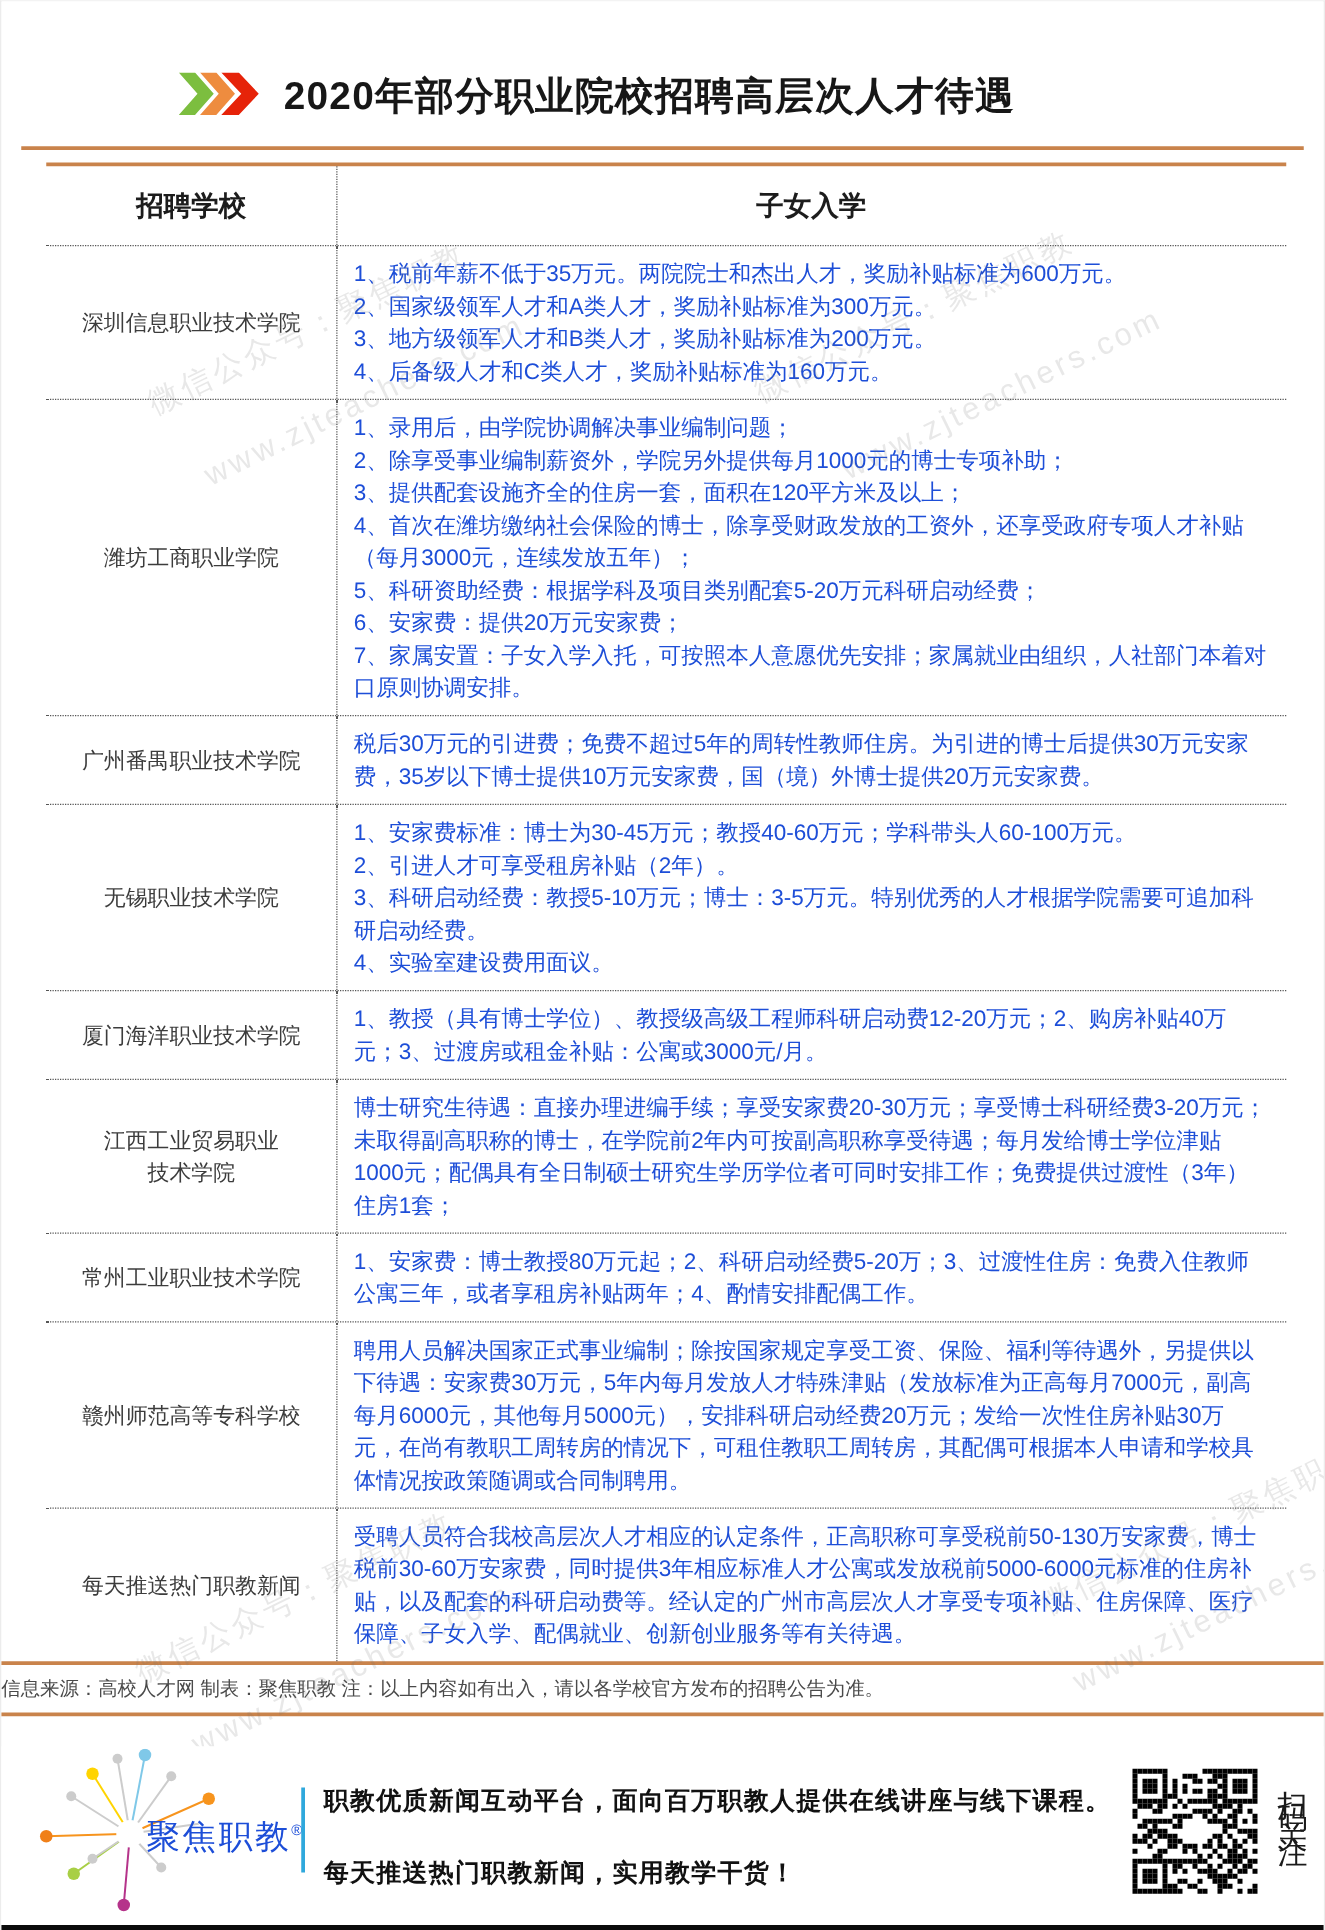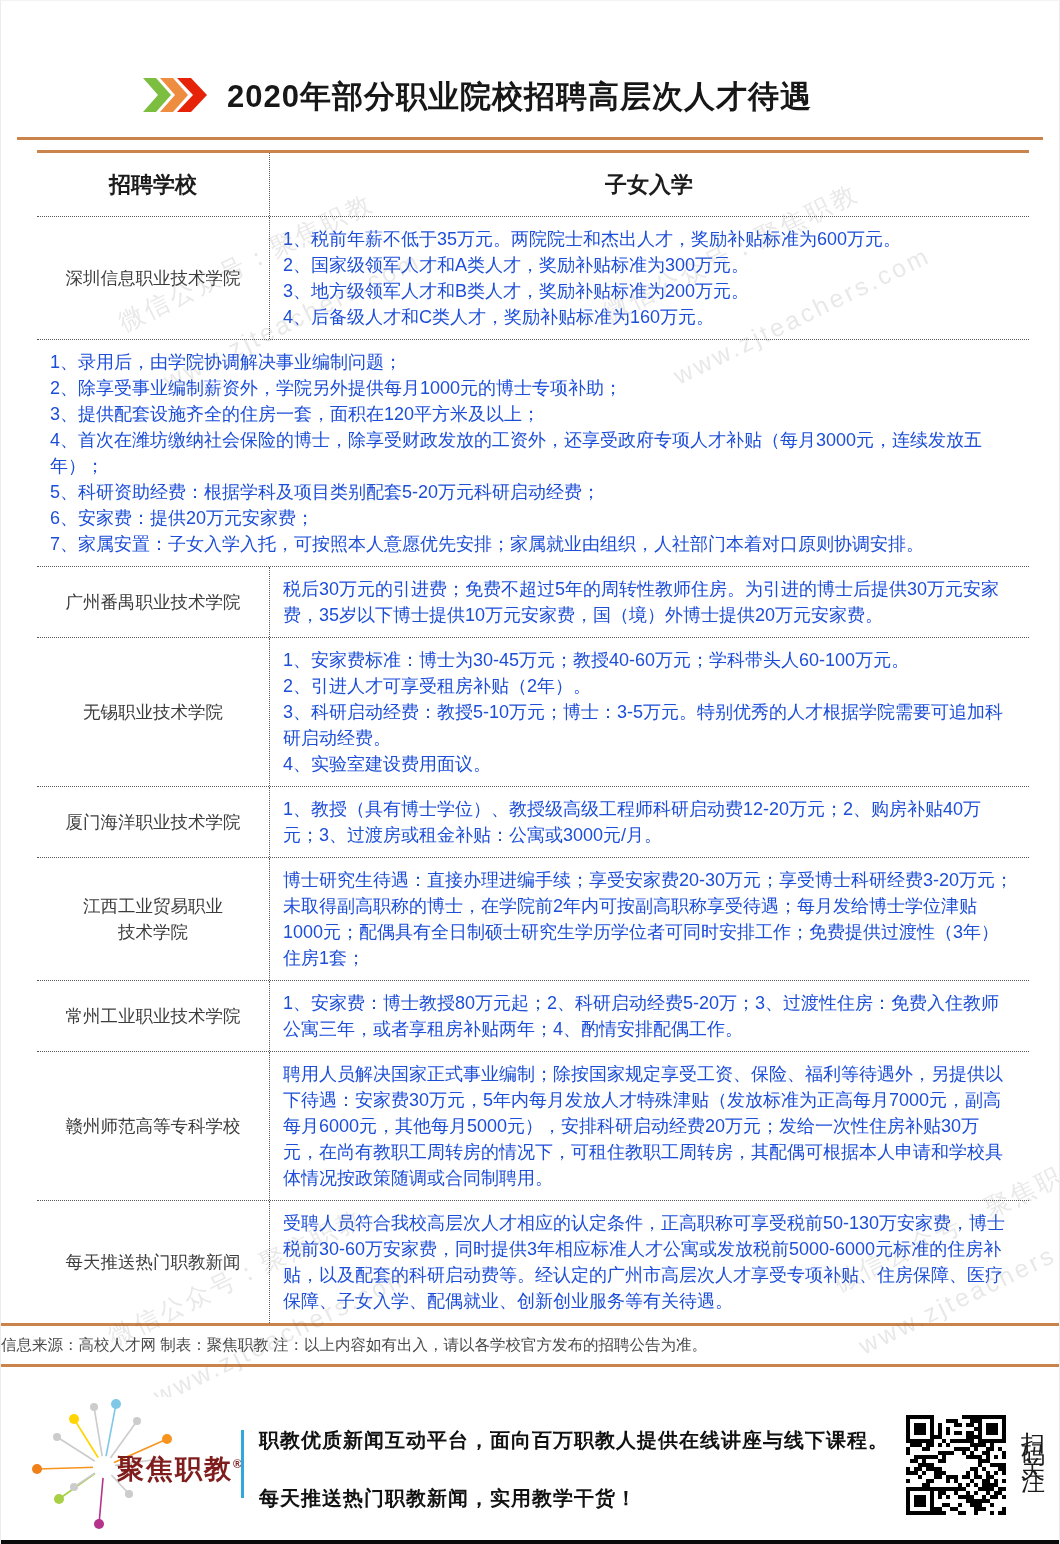--- a/index.html
+++ b/index.html
@@ -5,21 +5,21 @@
   * { margin:0; padding:0; box-sizing:border-box; }
   html,body { background:#ffffff; }
   body { font-family:"Liberation Sans","DejaVu Sans",sans-serif; }
   .page {
     position:relative; width:1060px; height:1544px; margin:0 auto;
     background:#ffffff; overflow:hidden;
     border-left:1px solid #ececec; border-right:1px solid #ececec; border-top:1px solid #f3f3f3;
   }
 
   
-  .hdr { display:flex; align-items:center; gap:18px; padding:44px 0 0 142px; height:108px;margin-top:20px; }
+  .hdr { display:flex; align-items:center; gap:18px; padding:44px 0 0 142px; height:108px; }
   .hdr-arrows { flex:0 0 auto; }
   .hdr-title { font-size:31px; font-weight:bold; color:#171717; letter-spacing:1px; }
 
   .rule { height:3px; background:#c9834b; }
   .rule-1 { margin:8px 16px 0 16px; }
   .rule-2 { margin:10px 30px 0 36px; }
 
   
   .tbl { margin:0 30px 0 36px; }
   .tr { display:flex; border-bottom:1px dotted #565656; }
@@ -39,21 +39,21 @@
   .th { font-size:22px; font-weight:bold; color:#1c1c1c; }
   .th.td-benefits { align-items:center; }
 
   
   .rule-end { margin-top:0; }
   .note { font-size:15.5px; color:#4a4a4a; padding:9px 0 8px 0; }
 
   
   .brand { position:absolute; left:0; right:0; bottom:4px; height:143px; background:#ffffff; }
   .logo-box { position:absolute; left:18px; top:2px; width:230px; height:140px; }
-  .logo-text { position:absolute; left:98px; top:52px; font-size:27px; font-weight:bold; color:#7f1d1d; letter-spacing:2px;text-align:right; }
+  .logo-text { position:absolute; left:98px; top:52px; font-size:27px; font-weight:normal; color:#1d4ed8; letter-spacing:2px;text-align:right; }
   .logo-reg { font-size:12px; vertical-align:super; }
   .blue-divider { position:absolute; left:240px; top:33px; width:3px; height:68px; background:#2FA8DC; }
   .taglines { position:absolute; left:258px; top:30px; display:flex; flex-direction:column; gap:31px; }
   .tagline { font-size:20px; font-weight:bold; color:#111111; letter-spacing:1px; }
   .qr { position:absolute; left:905px; top:18px; width:100px; height:100px;
         display:grid; grid-template-columns:repeat(25,1fr); grid-template-rows:repeat(25,1fr); background:#ffffff; }
   .qr .m { background:#000; }
   .qr-caption { position:absolute; left:1016px; top:16px; writing-mode:vertical-rl; text-orientation:upright;
         font-size:24px; color:#1a1a1a; letter-spacing:12px; height:120px; }
   .page-bottom-line { position:absolute; left:0; right:0; bottom:0; height:4px; background:#0b0b0b; }
@@ -97,20 +97,21 @@
     </div>
 
     <div class="tr">
       <div class="td-school">深圳信息职业技术学院</div>
       <div class="td-benefits">1、税前年薪不低于35万元。两院院士和杰出人才，奖励补贴标准为600万元。
 2、国家级领军人才和A类人才，奖励补贴标准为300万元。
 3、地方级领军人才和B类人才，奖励补贴标准为200万元。
 4、后备级人才和C类人才，奖励补贴标准为160万元。</div>
     </div>
     <div class="tr">
+      <div class="td-school">潍坊工商职业学院</div>
       <div class="td-benefits">1、录用后，由学院协调解决事业编制问题；
 2、除享受事业编制薪资外，学院另外提供每月1000元的博士专项补助；
 3、提供配套设施齐全的住房一套，面积在120平方米及以上；
 4、首次在潍坊缴纳社会保险的博士，除享受财政发放的工资外，还享受政府专项人才补贴（每月3000元，连续发放五年）；
 5、科研资助经费：根据学科及项目类别配套5-20万元科研启动经费；
 6、安家费：提供20万元安家费；
 7、家属安置：子女入学入托，可按照本人意愿优先安排；家属就业由组织，人社部门本着对口原则协调安排。</div>
     </div>
     <div class="tr">
       <div class="td-school">广州番禺职业技术学院</div>

